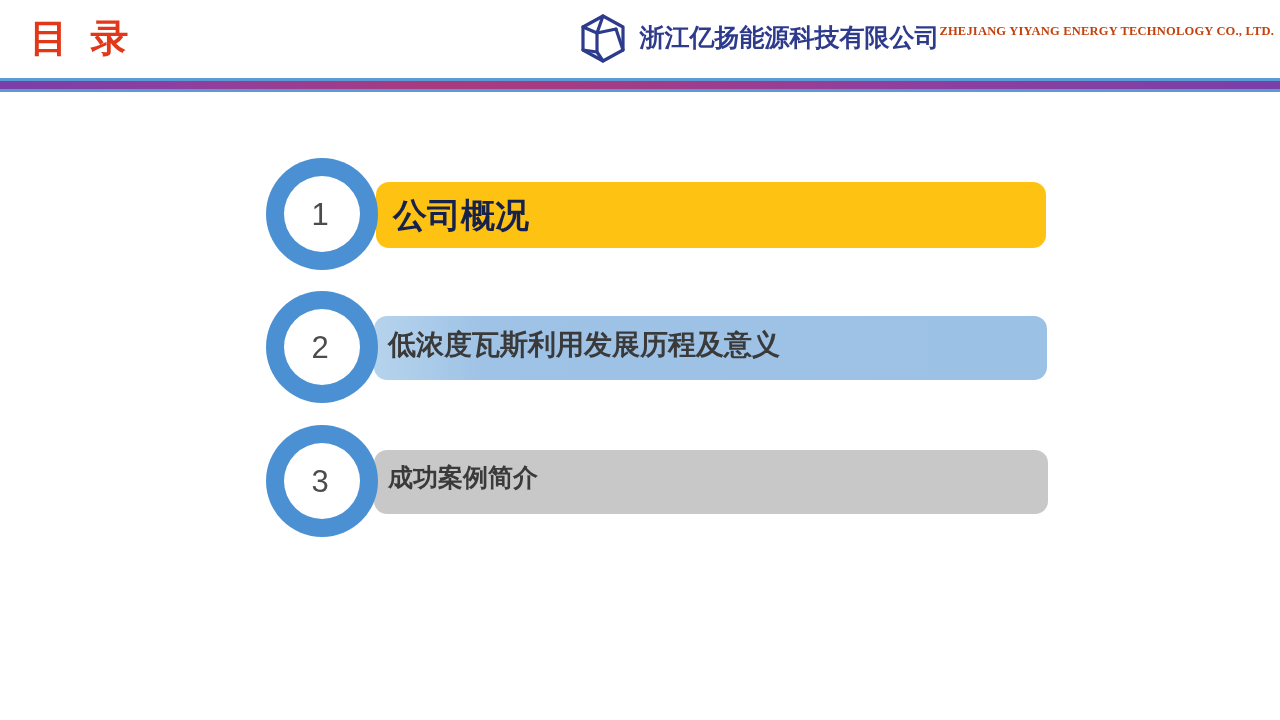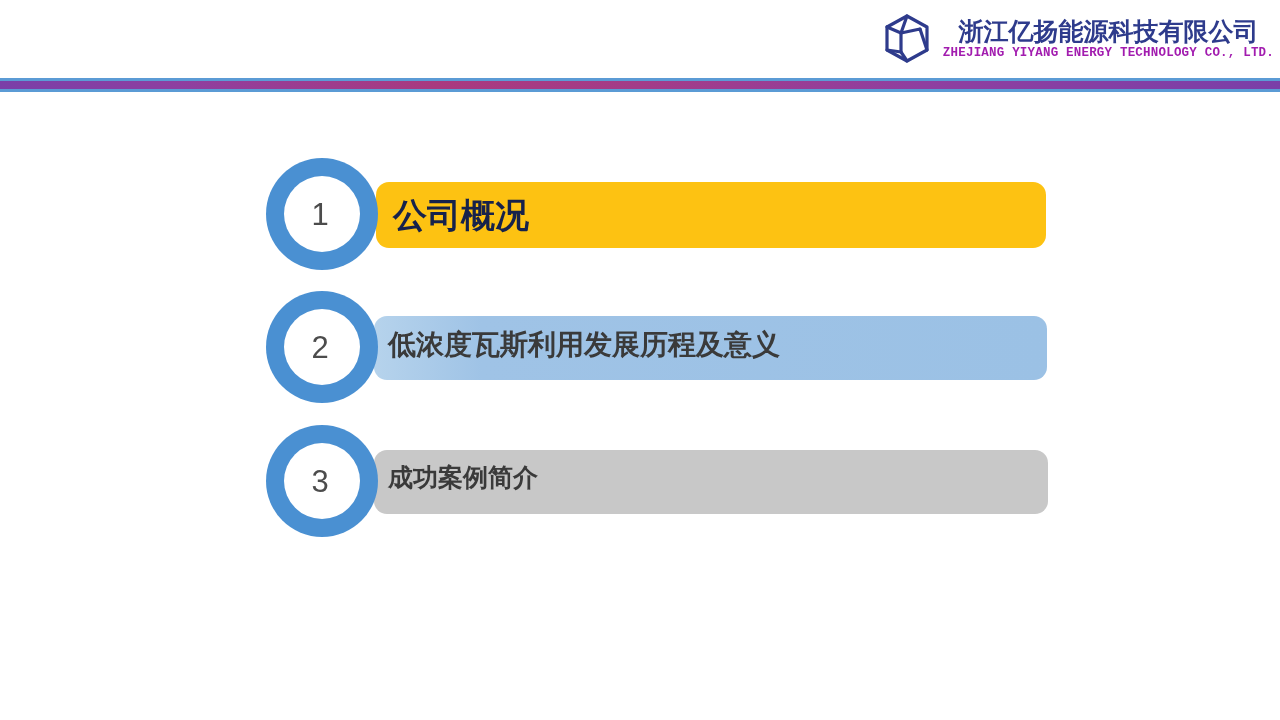--- a/index.html
+++ b/index.html
@@ -46,38 +46,38 @@
     gap: 8px;
   }
   .logo-mark {
     width: 56px;
     height: 56px;
     flex: 0 0 56px;
     display: block;
   }
   .logo-text {
     display: flex;
-    flex-direction: column;
-    align-items: center;
+    flex-direction: row;
+    align-items: flex-start;
     justify-content: center;
     line-height: 1;
   }
   .logo-cn {
     font-size: 25px;
     font-weight: bold;
     color: #2E3B8C;
     letter-spacing: 0px;
     white-space: nowrap;
     margin-bottom: 3px;
   }
   .logo-en {
-    font-family: Liberation Mono, monospace;
+    font-family: Liberation Serif, serif;
     font-size: 12.5px;
     font-weight: bold;
-    color: #a21caf;
+    color: #c2410c;
     letter-spacing: 0.2px;
     white-space: nowrap;
   }
 
   
   .rule {
     position: absolute;
     left: 0;
     top: 78px;
     width: 1280px;
@@ -215,20 +215,21 @@
     font-weight: normal;
     color: #4C4C4C;
     line-height: 1;
   }
 </style>
 </head>
 <body>
 
 <div class="header">
 
+  <div class="slide-title">目 录</div>
 
   <div class="logo-block">
     <svg class="logo-mark" viewBox="0 0 56 56">
       <g fill="none" stroke="#2E3B8C" stroke-width="3.2" stroke-linejoin="round" stroke-linecap="round">
         <polygon points="28,5 48,16 48,39 28,50 8,39 8,16"></polygon>
         <polyline points="28,5 22,22 8,16"></polyline>
         <polyline points="22,22 22,41 8,39"></polyline>
         <polyline points="22,22 41,18 48,39"></polyline>
         <line x1="41" y1="18" x2="41" y2="18"></line>
         <polyline points="22,41 28,50"></polyline>

